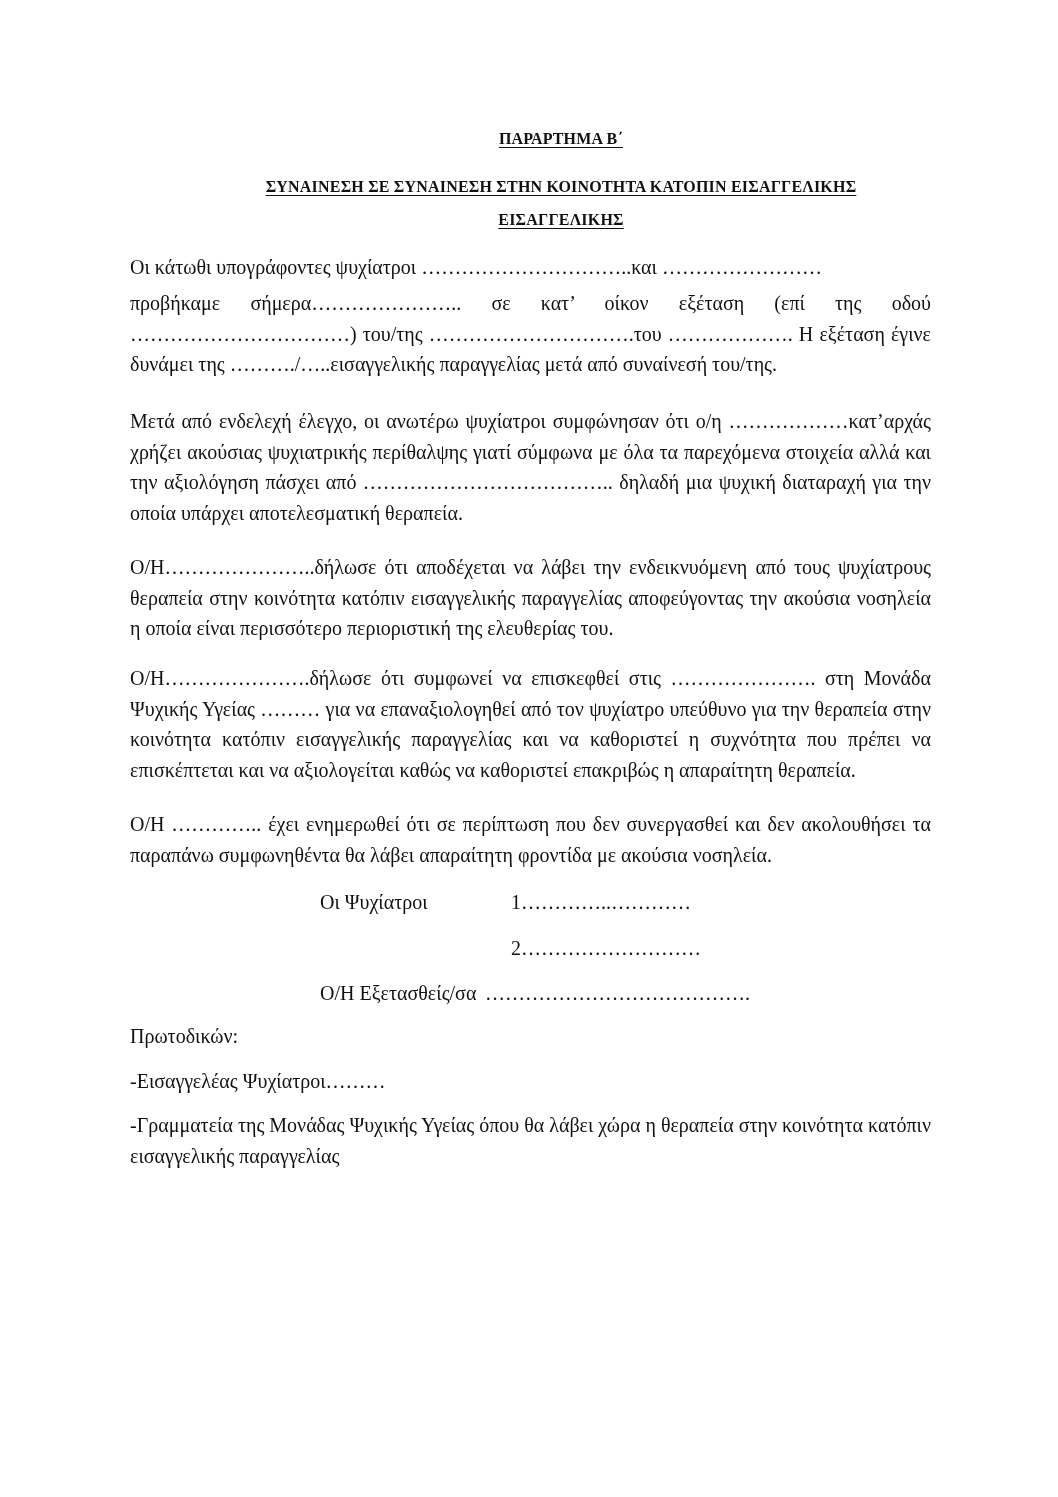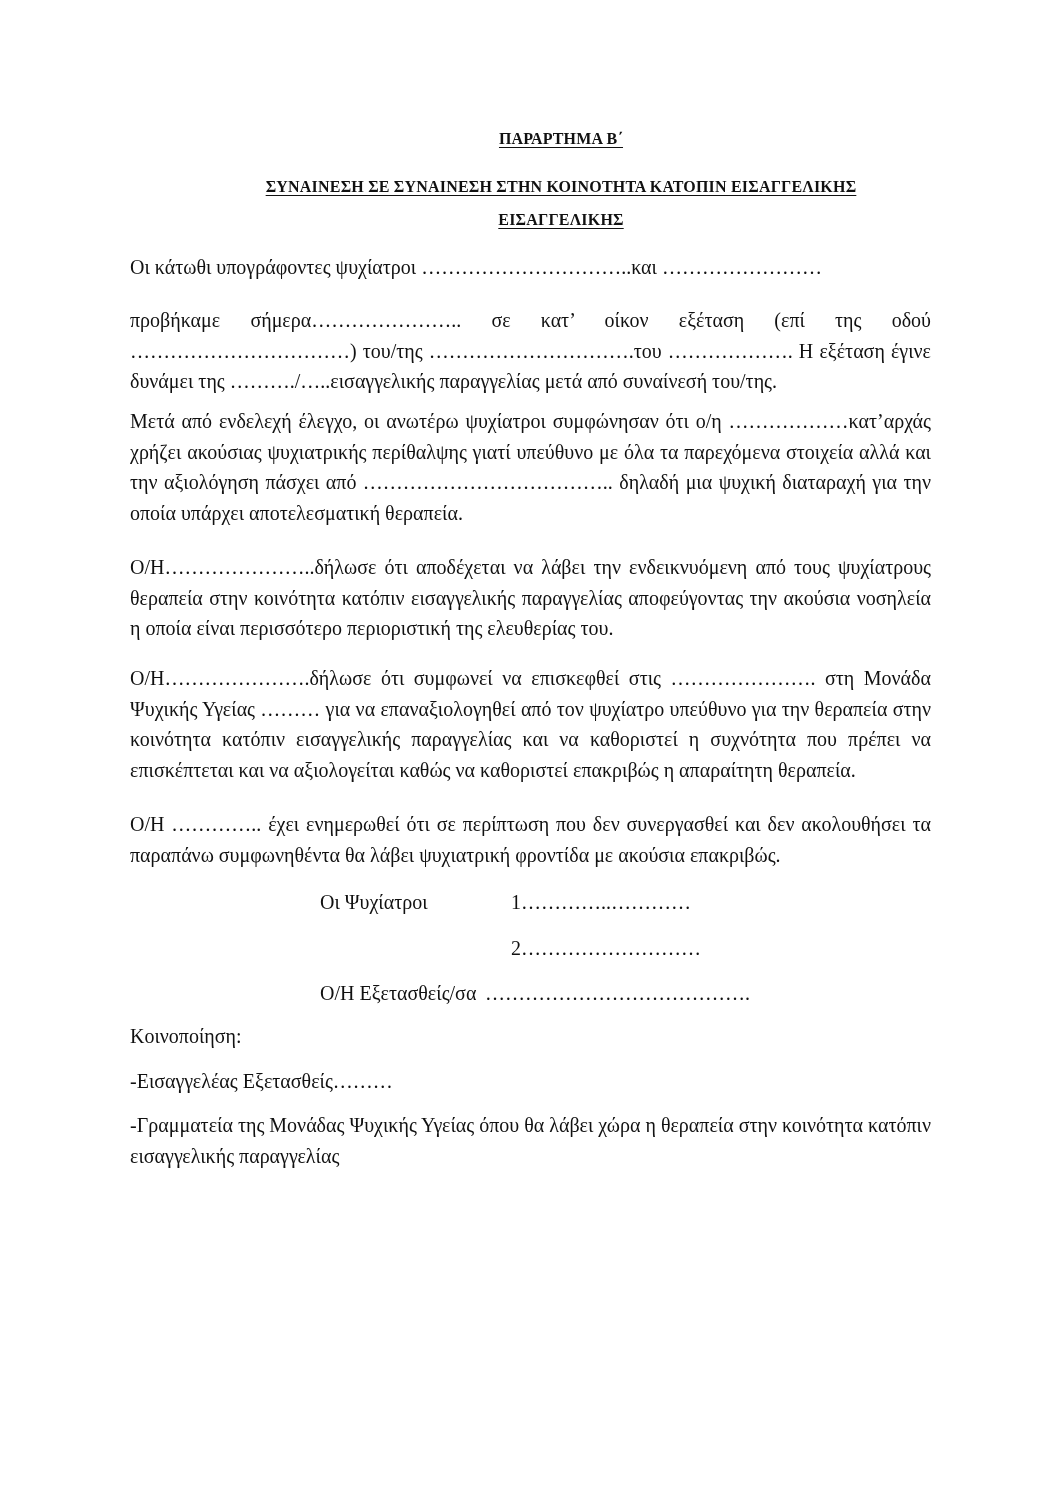--- a/index.html
+++ b/index.html
@@ -15,29 +15,29 @@
 </head>
 <body>
 
 <div class="page">
 
   <div class="title" style="top:130px;">ΠΑΡΑΡΤΗΜΑ  Β΄</div>
   <div class="title" style="top:178px;">ΣΥΝΑΙΝΕΣΗ ΣΕ ΣΥΝΑΙΝΕΣΗ ΣΤΗΝ ΚΟΙΝΟΤΗΤΑ ΚΑΤΟΠΙΝ ΕΙΣΑΓΓΕΛΙΚΗΣ</div>
   <div class="title" style="top:211px;">ΕΙΣΑΓΓΕΛΙΚΗΣ</div>
 
   <div class="para" style="top:252px;">Οι κάτωθι υπογράφοντες ψυχίατροι …………………………..και ……………………</div>
-  <div class="para" style="top:305px; text-align-last:left;">προβήκαμε σήμερα………………….. σε κατ’ οίκον εξέταση (επί της οδού ……………………………) του/της ………………………….του ………………. Η εξέταση έγινε δυνάμει της ………./…..εισαγγελικής παραγγελίας μετά από συναίνεσή του/της.</div>
-  <div class="para" style="top:406px;">Μετά από ενδελεχή έλεγχο, οι ανωτέρω ψυχίατροι συμφώνησαν ότι ο/η  ………………κατ’αρχάς χρήζει ακούσιας ψυχιατρικής περίθαλψης γιατί υπεύθυνο με όλα τα παρεχόμενα στοιχεία αλλά και την αξιολόγηση πάσχει από ……………………………….. δηλαδή μια ψυχική διαταραχή για την οποία υπάρχει αποτελεσματική θεραπεία.</div>
+  <div class="para" style="top:288px; text-align-last:left;">προβήκαμε σήμερα………………….. σε κατ’ οίκον εξέταση (επί της οδού ……………………………) του/της ………………………….του ………………. Η εξέταση έγινε δυνάμει της ………./…..εισαγγελικής παραγγελίας μετά από συναίνεσή του/της.</div>
+  <div class="para" style="top:406px;">Μετά από ενδελεχή έλεγχο, οι ανωτέρω ψυχίατροι συμφώνησαν ότι ο/η  ………………κατ’αρχάς χρήζει ακούσιας ψυχιατρικής περίθαλψης γιατί σύμφωνα με όλα τα παρεχόμενα στοιχεία αλλά και την αξιολόγηση πάσχει από ……………………………….. δηλαδή μια ψυχική διαταραχή για την οποία υπάρχει αποτελεσματική θεραπεία.</div>
   <div class="para" style="top:552px;">Ο/Η…………………..δήλωσε ότι αποδέχεται να λάβει την ενδεικνυόμενη από τους ψυχίατρους θεραπεία στην κοινότητα κατόπιν εισαγγελικής παραγγελίας αποφεύγοντας την ακούσια νοσηλεία η οποία είναι περισσότερο περιοριστική της ελευθερίας του.</div>
   <div class="para" style="top:663px;">Ο/Η………………….δήλωσε ότι συμφωνεί να επισκεφθεί στις …………………. στη Μονάδα Ψυχικής Υγείας ……… για να επαναξιολογηθεί από τον ψυχίατρο υπεύθυνο για την θεραπεία στην κοινότητα κατόπιν εισαγγελικής παραγγελίας και να καθοριστεί η συχνότητα που πρέπει να επισκέπτεται και να αξιολογείται καθώς να καθοριστεί επακριβώς η απαραίτητη θεραπεία.</div>
-  <div class="para" style="top:809px;">Ο/Η …………..  έχει ενημερωθεί ότι σε περίπτωση που δεν συνεργασθεί και δεν ακολουθήσει τα παραπάνω συμφωνηθέντα θα λάβει ψυχιατρική φροντίδα με ακούσια επακριβώς.</div>
+  <div class="para" style="top:809px;">Ο/Η …………..  έχει ενημερωθεί ότι σε περίπτωση που δεν συνεργασθεί και δεν ακολουθήσει τα παραπάνω συμφωνηθέντα θα λάβει απαραίτητη φροντίδα με ακούσια νοσηλεία.</div>
 
   <div class="line" style="left:320px; top:891px;">Οι Ψυχίατροι</div>
   <div class="line" style="left:511px; top:891px;">1…………..…………</div>
   <div class="line" style="left:511px; top:937px;">2………………………</div>
   <div class="line" style="left:320px; top:982px;">Ο/Η Εξετασθείς/σα</div>
   <div class="line" style="left:485px; top:982px;">………………………………….</div>
 
-  <div class="line" style="left:130px; top:1025px;">Κοινοποίηση:</div>
-  <div class="line" style="left:130px; top:1070px;">-Εισαγγελέας Εξετασθείς………</div>
+  <div class="line" style="left:130px; top:1025px;">Πρωτοδικών:</div>
+  <div class="line" style="left:130px; top:1070px;">-Εισαγγελέας Ψυχίατροι………</div>
   <div class="para" style="top:1110px; text-align:left;">-Γραμματεία της Μονάδας Ψυχικής Υγείας όπου θα λάβει χώρα η θεραπεία στην κοινότητα κατόπιν εισαγγελικής παραγγελίας</div>
 
 </div>
 
 </body></html>

